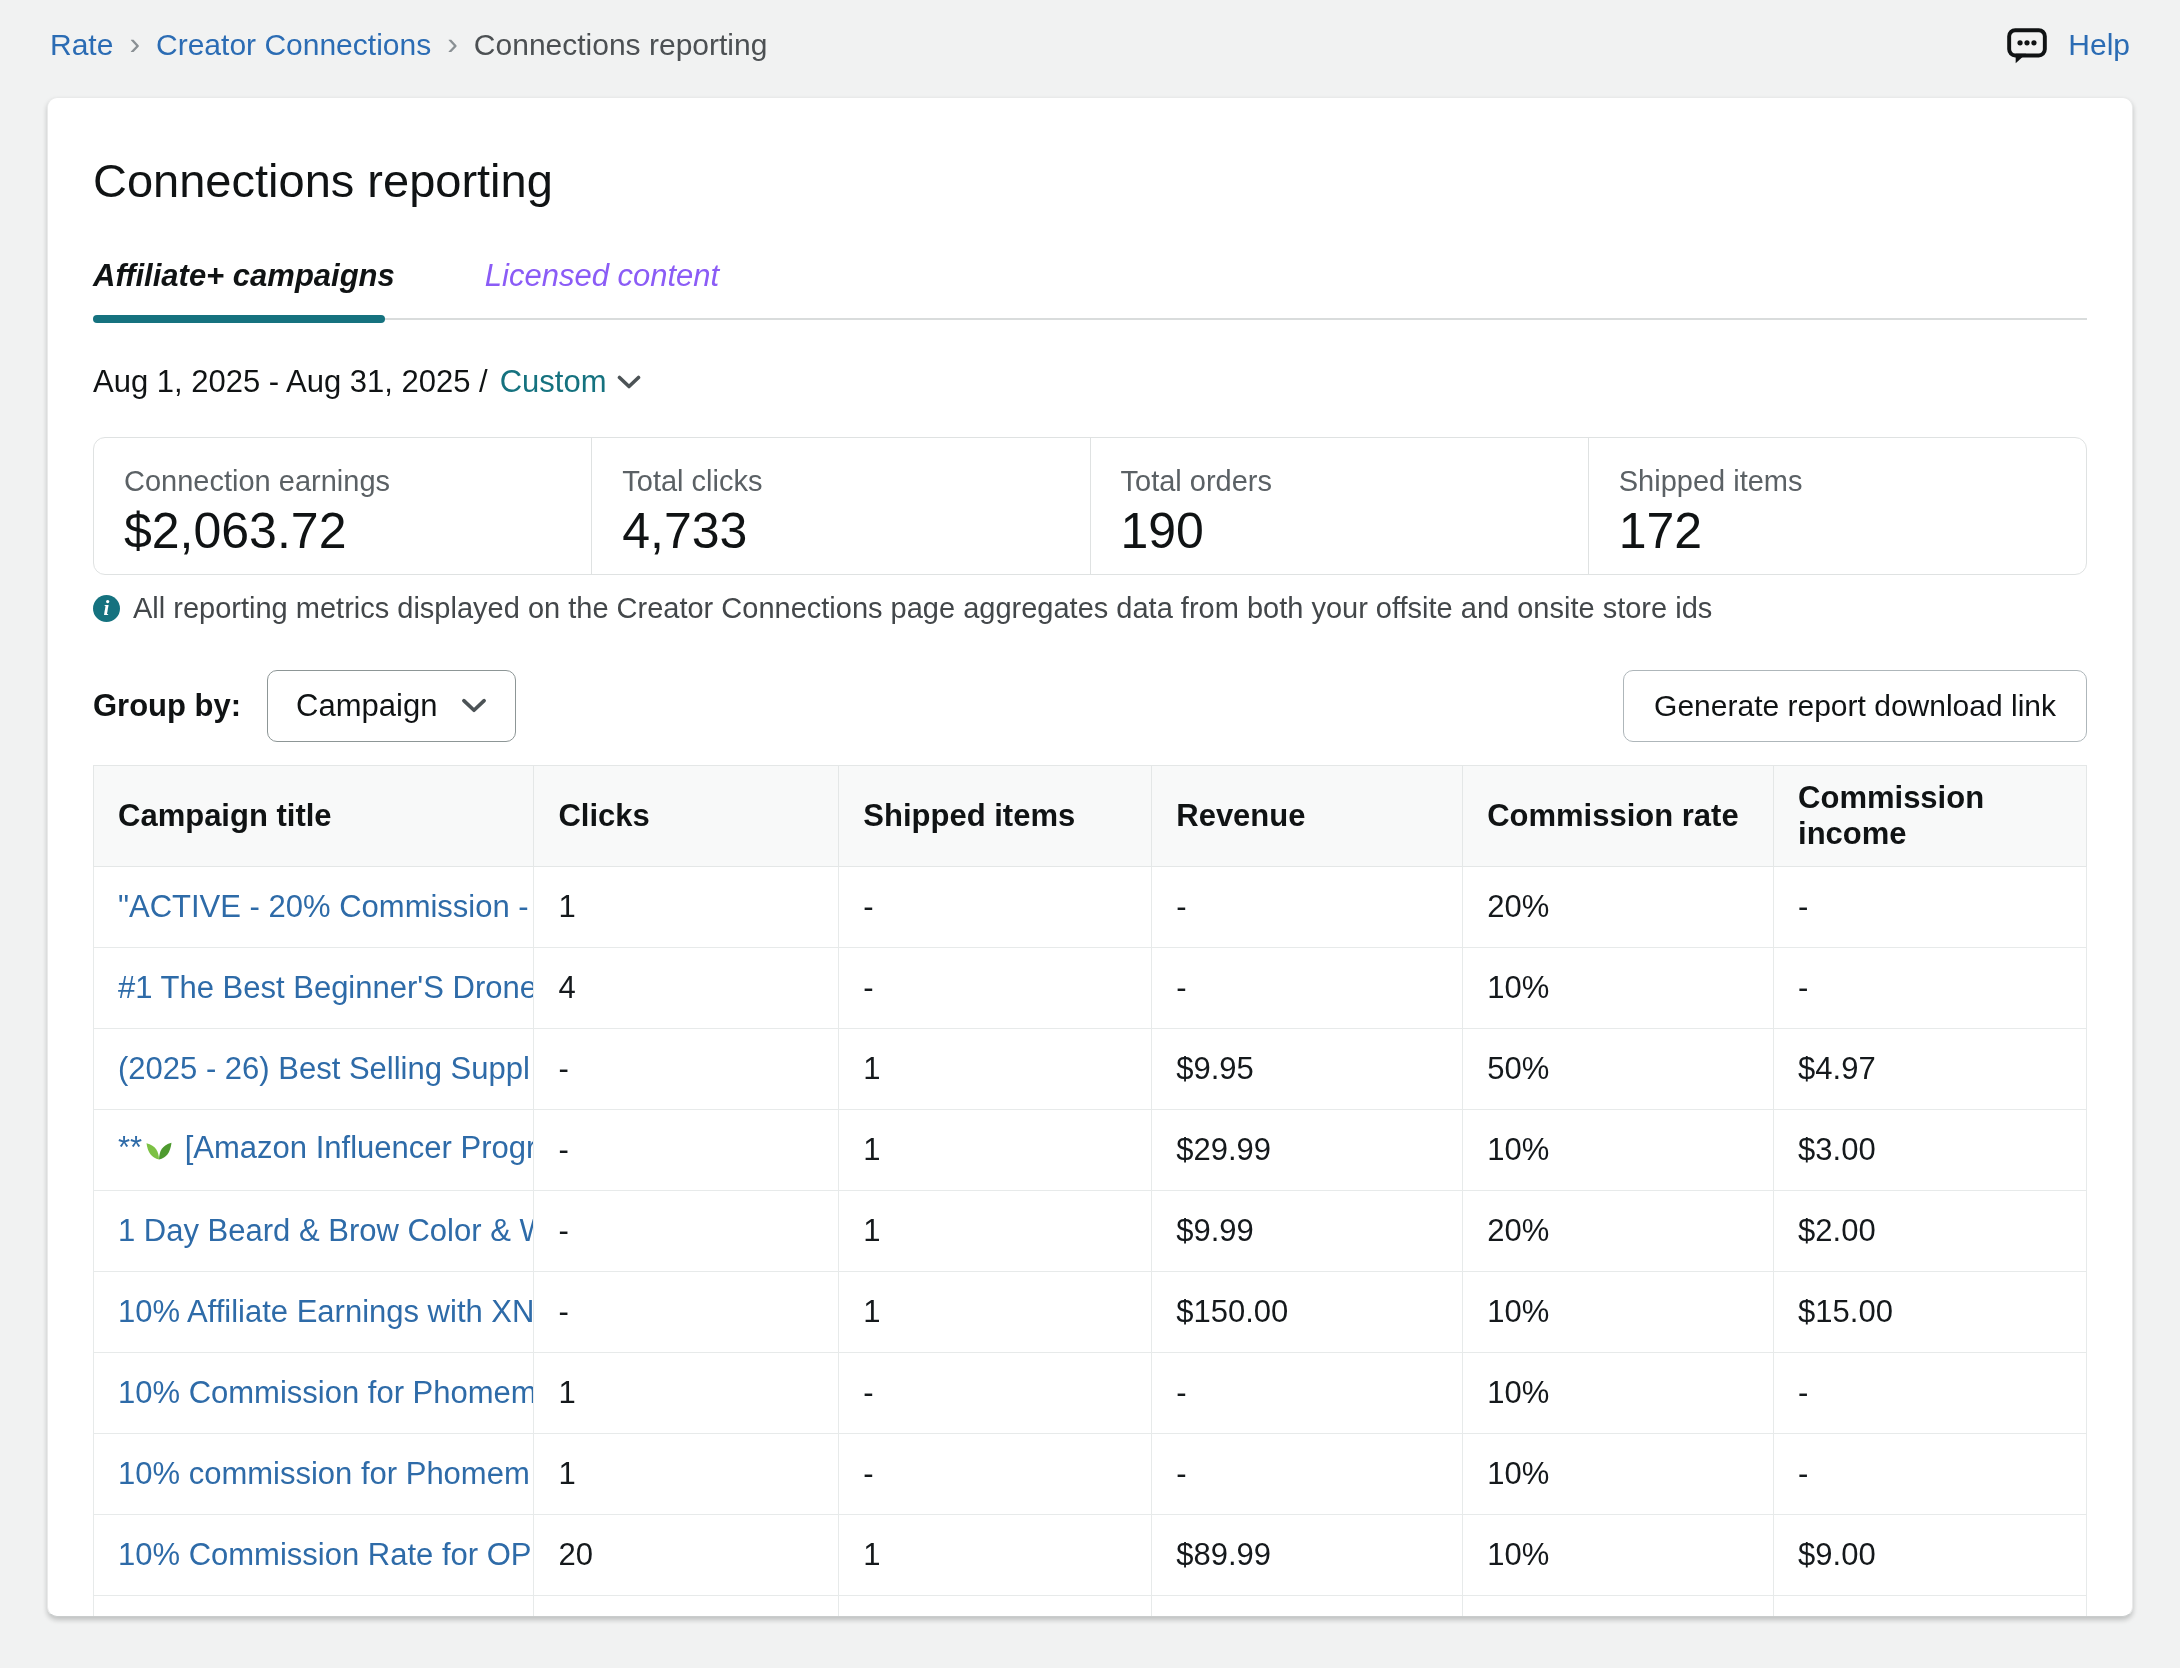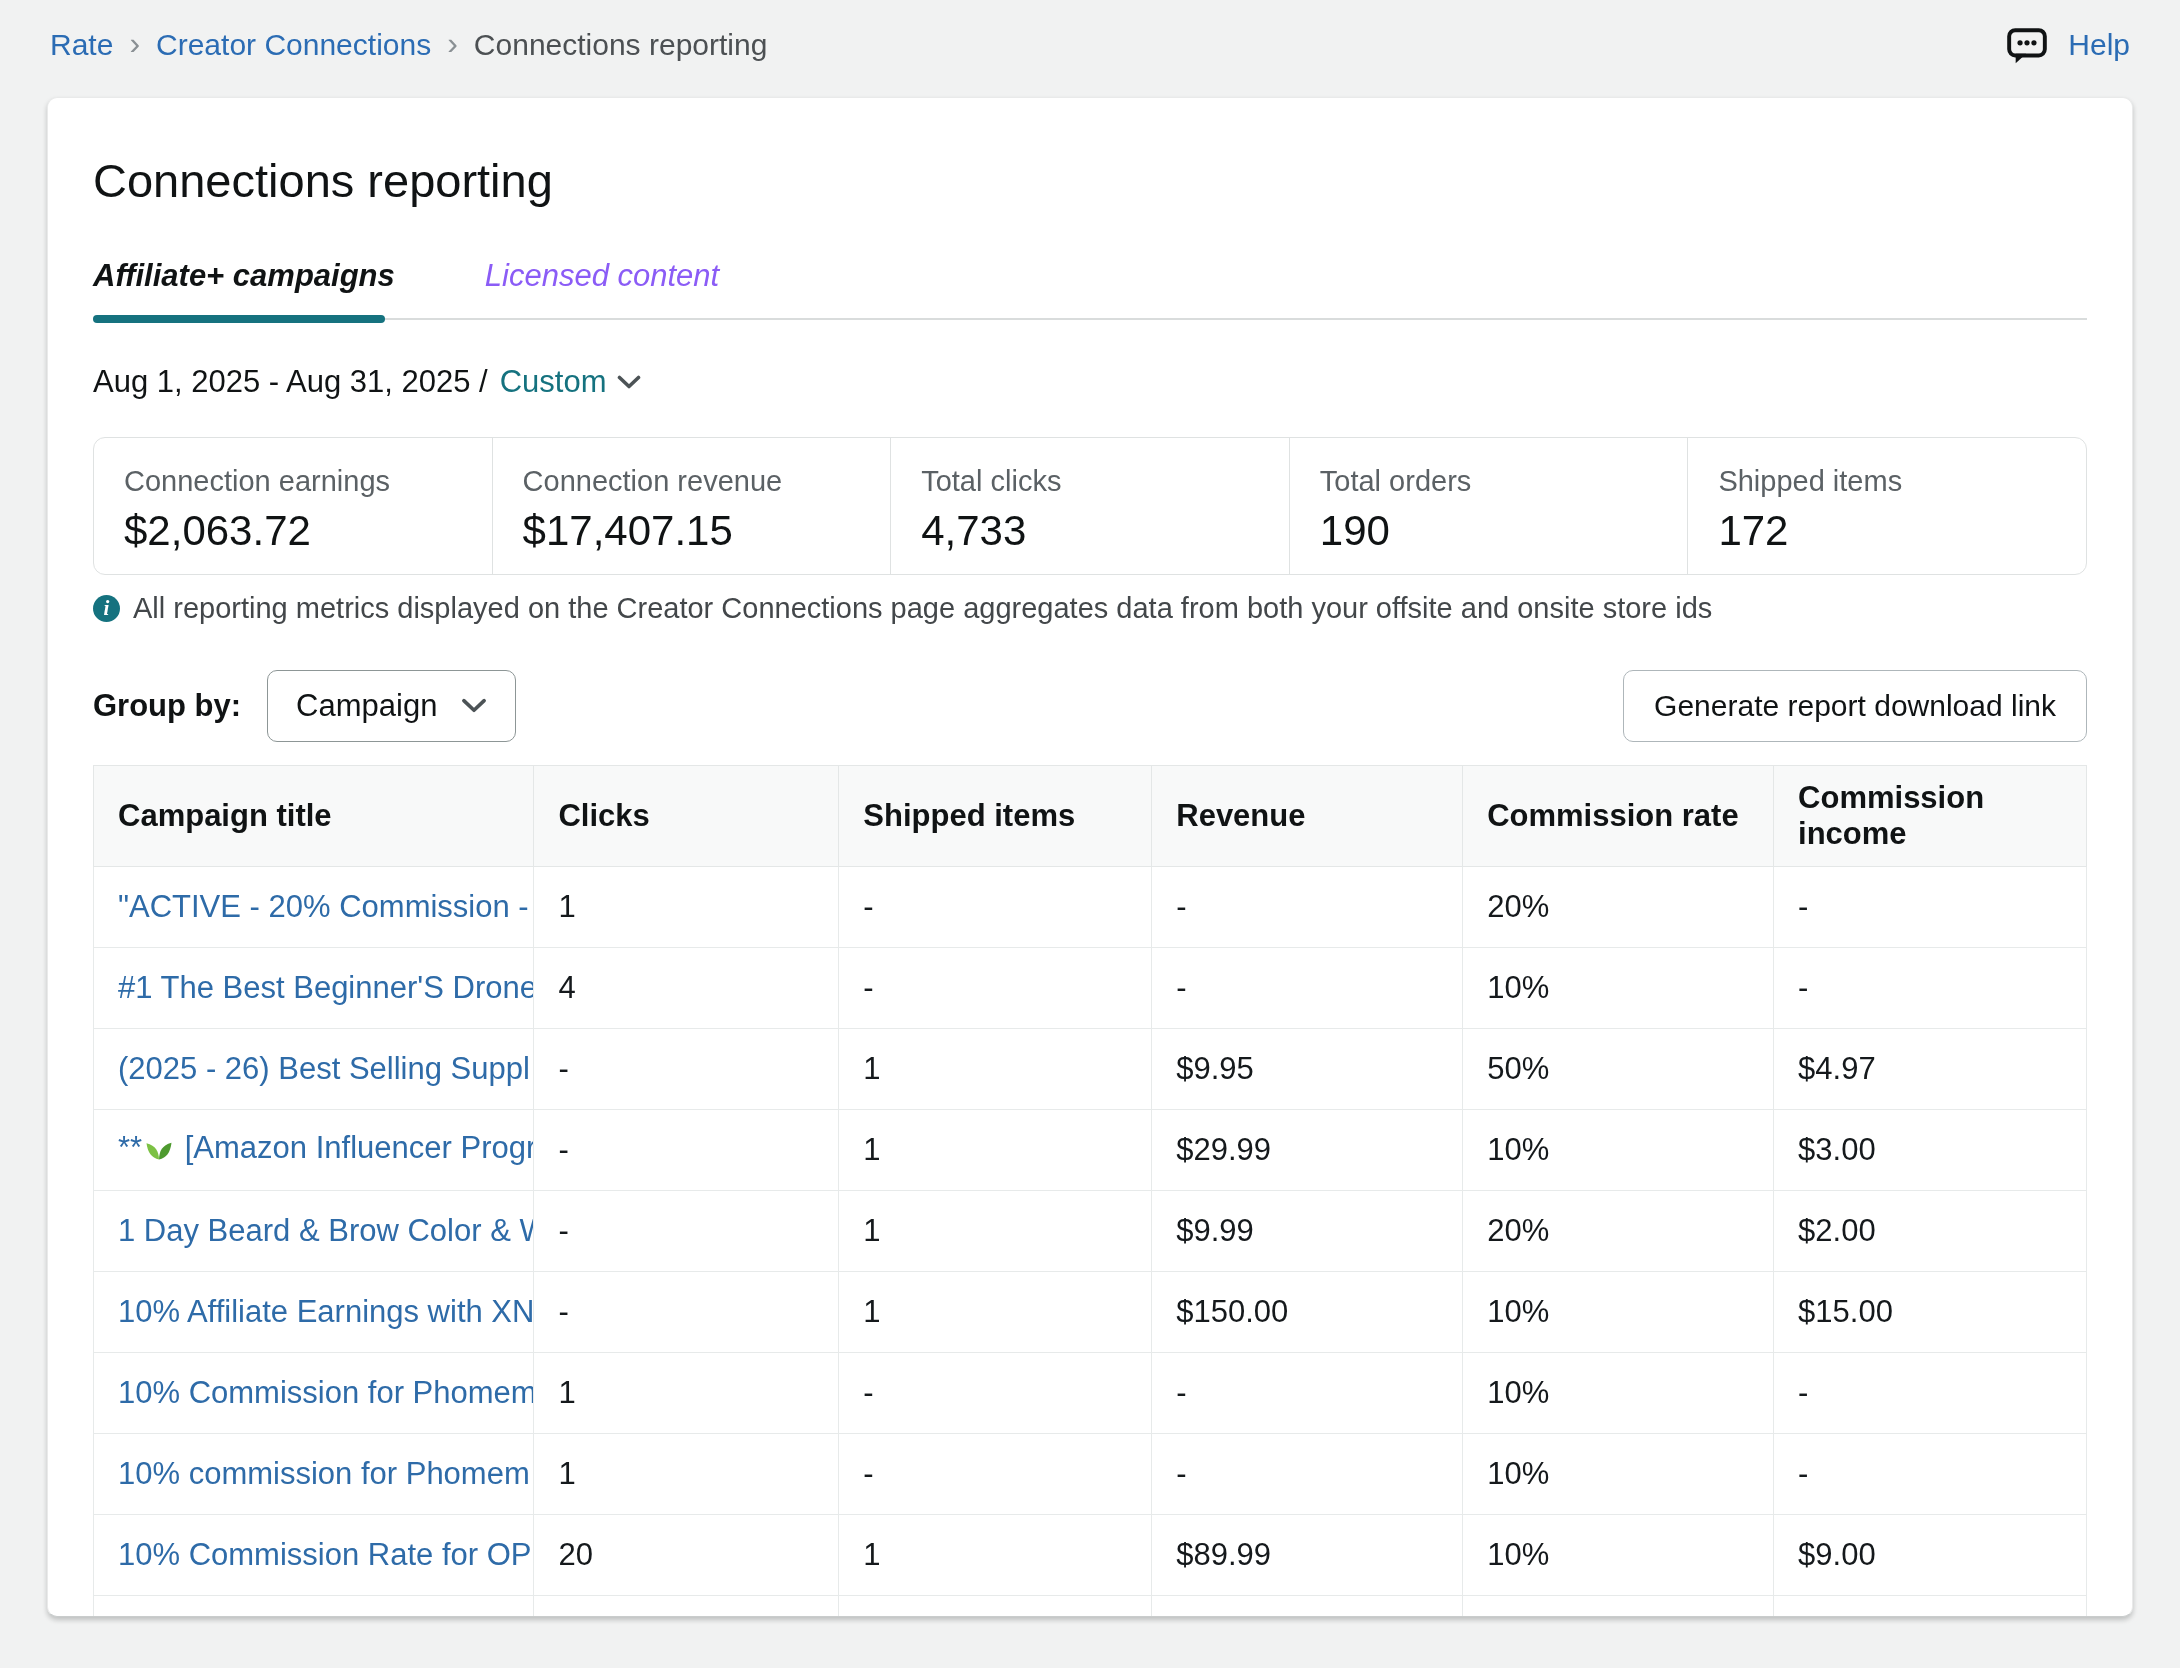--- a/index.html
+++ b/index.html
@@ -53,21 +53,21 @@
   .custom-link{display:inline-flex;align-items:center;gap:10px;margin-left:12px;cursor:pointer;}
   .custom-link .lbl{font-size:31px;}
   
   .metrics{
     margin-top:37px;display:flex;
     border:1px solid #dfe2e2;border-radius:12px;background:#fff;
   }
   .metric{flex:1;padding:26px 30px 18px 30px;box-sizing:border-box;}
   .metric + .metric{border-left:1px solid #dfe2e2;}
   .metric .m-label{font-size:29px;color:#5b6165;line-height:34px;}
-  .metric .m-value{font-size:42px;color:#101314;line-height:50px;margin-top:8px;}
+  .metric .m-value{font-size:50px;color:#101314;line-height:50px;margin-top:8px;}
   
   .info-row{margin-top:17px;display:flex;align-items:center;gap:13px;}
   .info-icon{
     width:27px;height:27px;border-radius:50%;
     color:#fff;display:flex;align-items:center;justify-content:center;
     font-family:"Liberation Serif","DejaVu Serif",serif;
     font-style:italic;font-weight:bold;font-size:21px;flex:0 0 auto;
   }
   .info-text{font-size:29px;color:#43474a;}
   
@@ -154,24 +154,20 @@
               <path d="M2.5 2.5 L12 11.5 L21.5 2.5" fill="none" stroke="#4c5356" stroke-width="3.6" stroke-linecap="round" stroke-linejoin="round"></path>
             </svg>
         </span>
       </span>
     </div>
 
     <div class="metrics">
       <div class="metric">
         <div class="m-label">Connection earnings</div>
         <div class="m-value">$2,063.72</div>
-      </div>
-      <div class="metric">
-        <div class="m-label">Connection revenue</div>
-        <div class="m-value">$17,407.15</div>
       </div>
       <div class="metric">
         <div class="m-label">Total clicks</div>
         <div class="m-value">4,733</div>
       </div>
       <div class="metric">
         <div class="m-label">Total orders</div>
         <div class="m-value">190</div>
       </div>
       <div class="metric">

